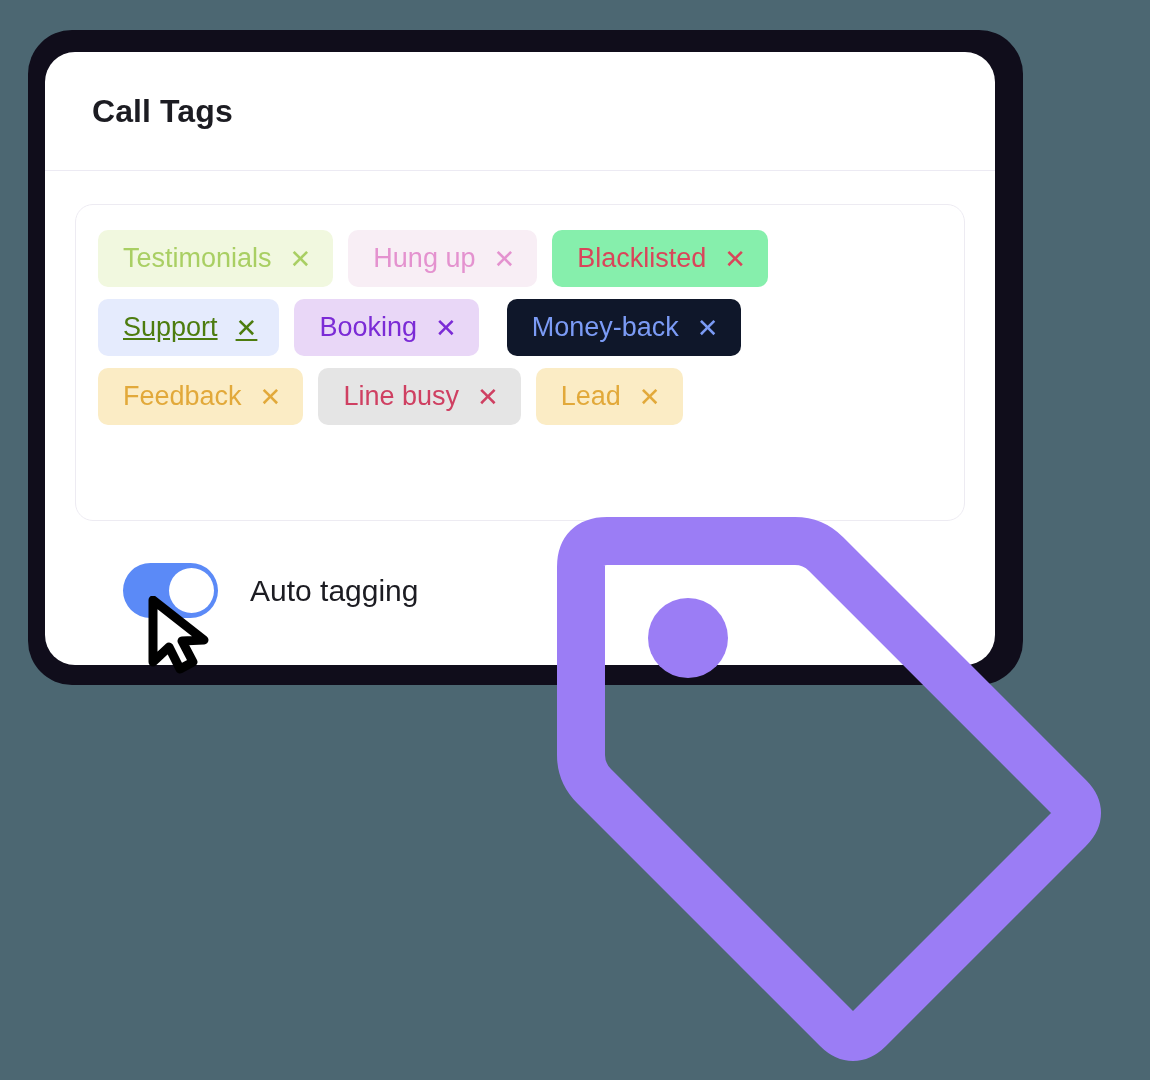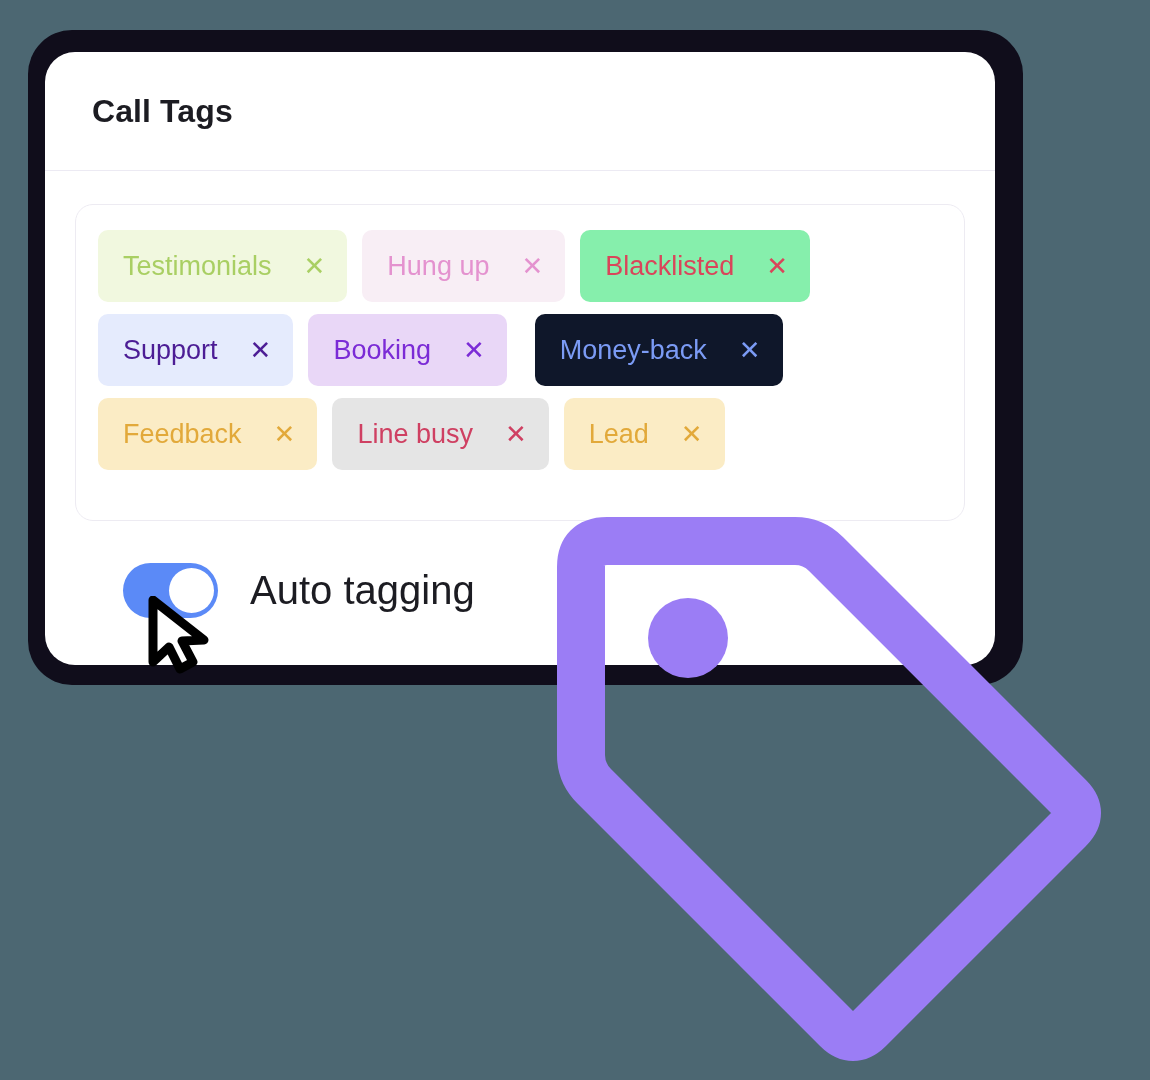--- a/index.html
+++ b/index.html
@@ -78,22 +78,22 @@
   .tag-row {
     display: flex;
     align-items: flex-start;
     gap: 15px;
     margin-bottom: 12px;
   }
 
   .tag {
     display: inline-flex;
     align-items: center;
-    gap: 32px;
-    height: 72px;
+    gap: 18px;
+    height: 57px;
     box-sizing: border-box;
     padding: 0 22px 0 25px;
     border-radius: 10px;
     font-size: 27px;
     white-space: nowrap;
   }
   .tag-label {
     line-height: 1;
   }
   .tag-remove {
@@ -122,21 +122,21 @@
   .toggle-knob {
     position: absolute;
     top: 5px;
     left: 46px;
     width: 45px;
     height: 45px;
     border-radius: 50%;
     background: #ffffff;
   }
   .toggle-label {
-    font-size: 40px;
+    font-size: 30px;
     color: #1c1c22;
   }
 
   
   .cursor {
     position: absolute;
     left: 148px;
     top: 596px;
     width: 70px;
     height: 78px;
@@ -176,21 +176,21 @@
             <div class="tag" style="background: rgb(248, 238, 245); color: rgb(228, 146, 207);">
               <span class="tag-label">Hung up</span>
               <span class="tag-remove">✕</span>
             </div>
             <div class="tag" style="background: #86efac; color: rgb(217, 69, 90);">
               <span class="tag-label">Blacklisted</span>
               <span class="tag-remove">✕</span>
             </div>
           </div>
           <div class="tag-row">
-            <div class="tag" style="background: rgb(229, 235, 253); color: #4c1d95;">
+            <div class="tag" style="background: rgb(229, 235, 253); color: #4d7c0f; text-decoration: underline;">
               <span class="tag-label">Support</span>
               <span class="tag-remove">✕</span>
             </div>
             <div class="tag" style="background: rgb(233, 215, 247); color: rgb(123, 43, 214);">
               <span class="tag-label">Booking</span>
               <span class="tag-remove">✕</span>
             </div>
             <div class="tag" style="background: #0f172a; color: rgb(123, 155, 245); margin-left: 13px;">
               <span class="tag-label">Money-back</span>
               <span class="tag-remove">✕</span>

